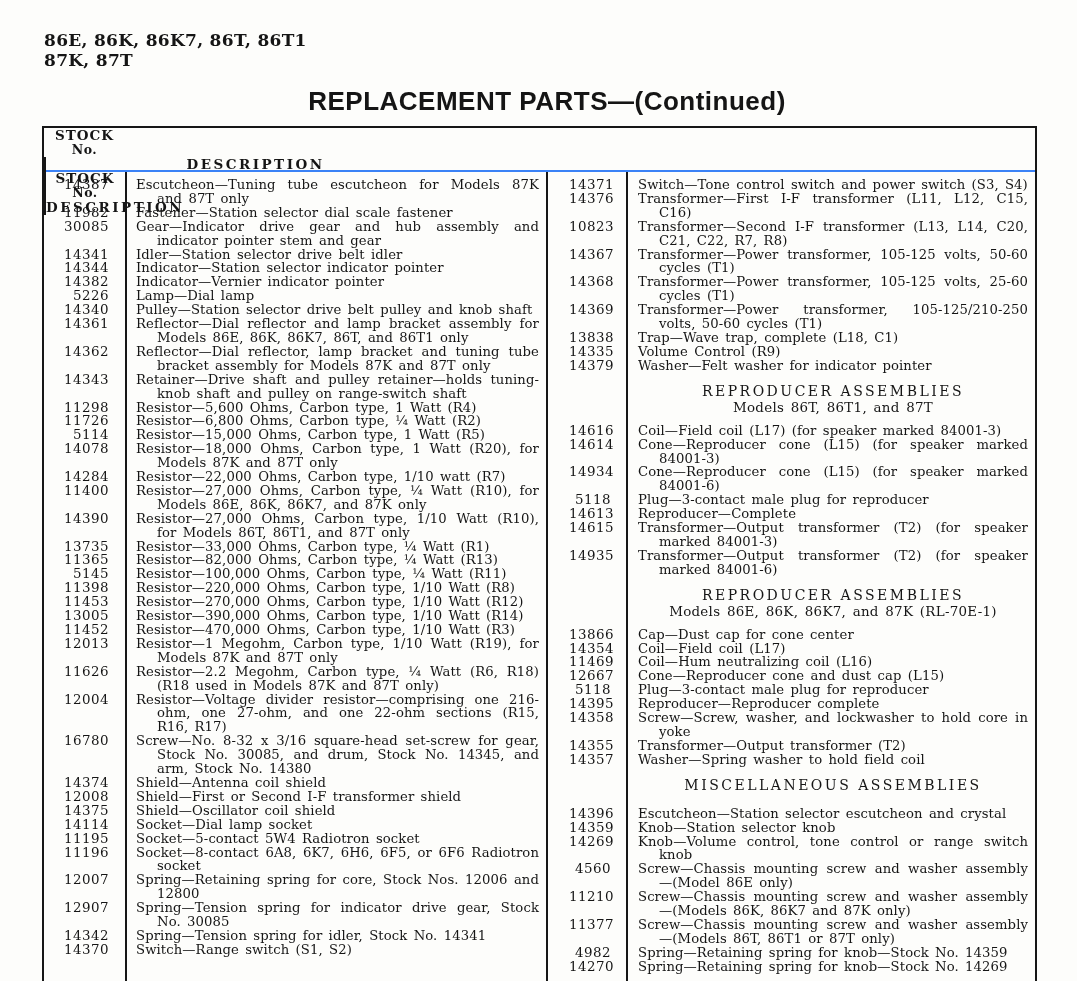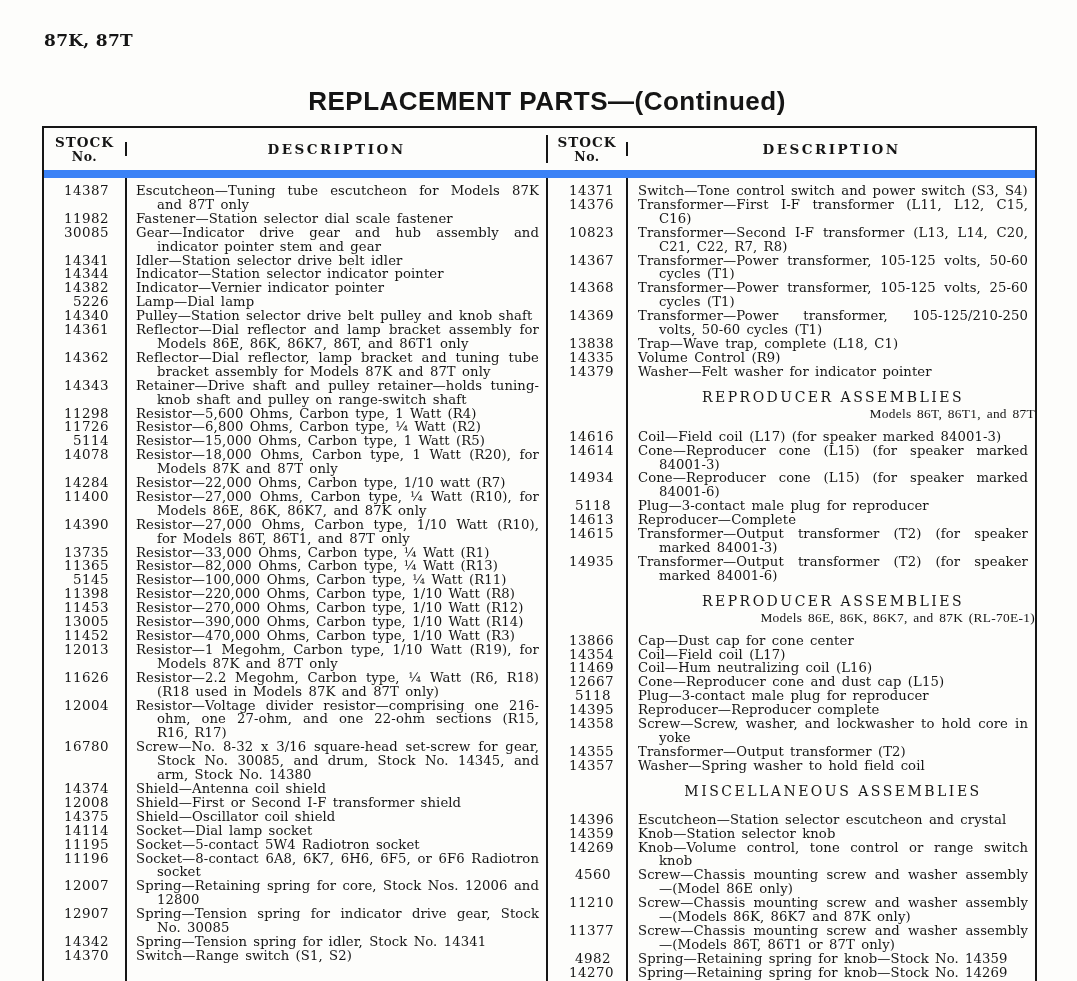--- a/index.html
+++ b/index.html
@@ -19,22 +19,22 @@
     text-align:center;
     font-family:"Liberation Sans", sans-serif;
     font-weight:bold;font-size:26px;letter-spacing:.5px;padding-left:17px;
   }
   .parts-table{
     position:absolute;left:42px;top:126px;width:991px;
     border:2.5px solid #161616;
     background:#fdfdfb;
   }
   .thead{
-    display:flex;border-bottom:8px solid #3b82f6;
-    align-items:center;height:42px;
+    display:flex;border-bottom:2px solid #3b82f6;
+    align-items:flex-start;height:42px;flex-direction:column;
   }
   .th{
     display:flex;flex-direction:column;justify-content:center;
     text-align:center;font-weight:bold;font-size:13.5px;line-height:1.1;
     letter-spacing:1px;
   }
   .th .sub{font-size:12.5px;letter-spacing:.5px;}
   .th-stock-l{width:81px;}
   .th-desc-l{width:419px;border-left:2px solid #161616;letter-spacing:2.5px;}
   .th-stock-r{width:78px;border-left:2px solid #161616;}
@@ -62,28 +62,29 @@
     flex:1;font-size:13.2px;line-height:13.9px;
     padding-left:31px;padding-right:7px;text-indent:-21px;
     text-align:justify;word-spacing:2px;letter-spacing:.1px;
     margin-left:2px;
   }
   .section-heading{
     text-align:center;font-size:14px;letter-spacing:2.5px;
     margin:11px 0 1px 83px;line-height:15px;
   }
   .section-subheading{
-    text-align:right;font-size:13.4px;letter-spacing:.3px;
-    margin:0 0 9px 83px;line-height:15px;word-spacing:2px;font-family:Liberation Serif, serif;
+    text-align:center;font-size:13.4px;letter-spacing:.3px;
+    margin:0 0 9px 83px;line-height:15px;word-spacing:2px;
   }
 </style>
 </head>
 <body>
 
 <div class="models-header">
+  <div>86E, 86K, 86K7, 86T, 86T1</div>
   <div>87K, 87T</div>
 </div>
 
 <div class="page-title">REPLACEMENT PARTS—(Continued)</div>
 
 <div class="parts-table">
   <div class="thead">
     <div class="th th-stock-l">
       <span>STOCK</span>
       <span class="sub">No.</span>

